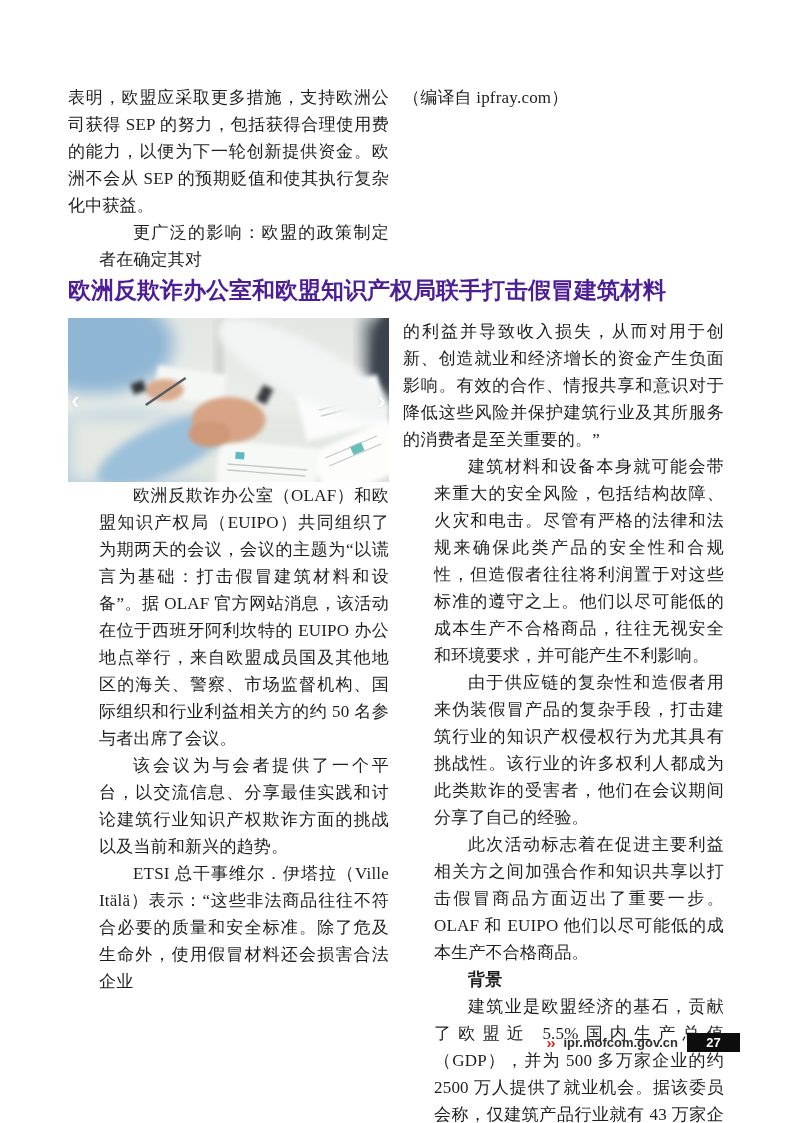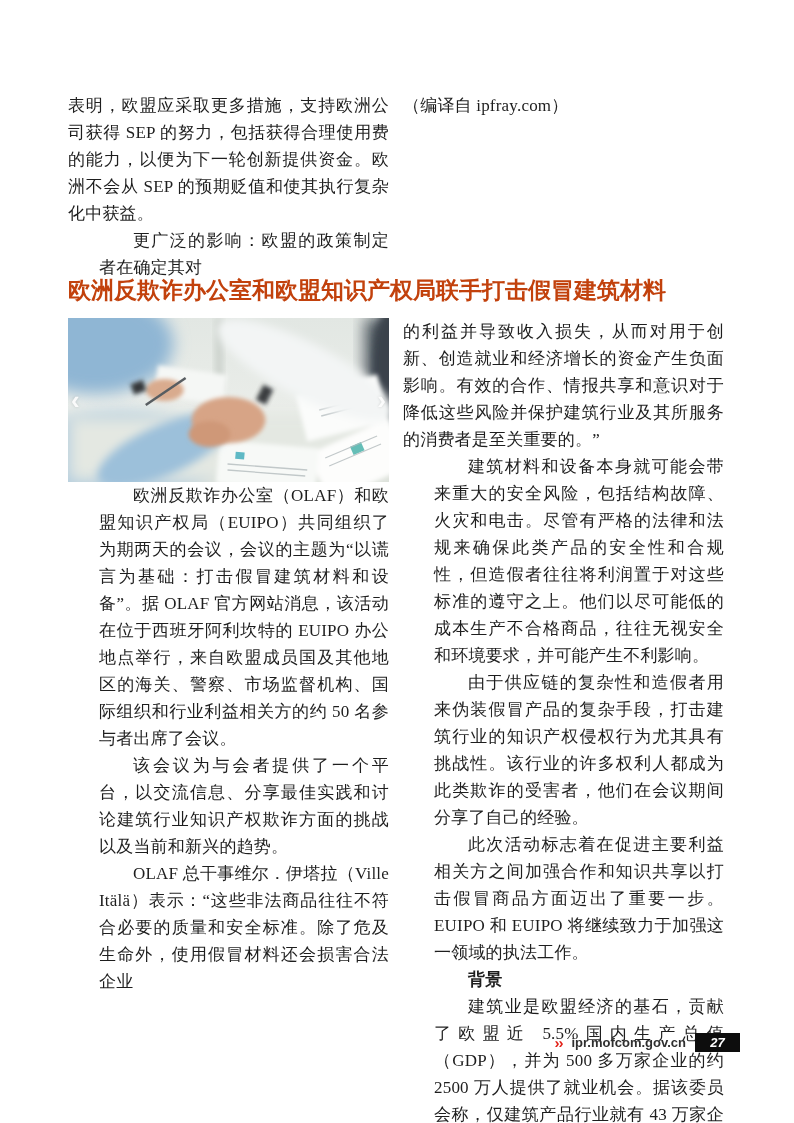--- a/index.html
+++ b/index.html
@@ -14,42 +14,42 @@
     color: #1e1e1e;
   }
   .columns {
     position: absolute;
     left: 68px;
     width: 656px;
     display: flex;
     gap: 14px;
   }
   .col { width: 321px; }
-  #top-columns { top: 92px; }
+  #top-columns { top: 84px; }
   #main-columns { top: 318px; }
   p.body {
     margin: 0;
     font-size: 17px;
     line-height: 27px;
     text-align: justify;
     letter-spacing: 0.2px;
   }
   p.indent { text-indent: 2em; margin-left: 31px; }
   p.attribution { text-align: left; }
   .headline {
     position: absolute;
     left: 68px; top: 274px;
     width: 660px;
     margin: 0;
     font-family: "Liberation Sans", "DejaVu Sans", sans-serif;
     font-weight: bold;
     font-size: 23px;
     line-height: 32px;
     white-space: nowrap;
-    color: #c2410c;
+    color: #4c1d95;
   }
   .photo-frame {
     position: relative;
     width: 321px; height: 164px;
     margin: 0 0 0 0;
     overflow: hidden;
     background: #e4e8e4;
   }
   .photo-frame svg { display: block; width: 100%; height: 100%; }
   .carousel-arrow {
@@ -84,28 +84,27 @@
     font-size: 13px;
     color: #2f2f2f;
   }
   .footer-arrows {
     color: #e2231a;
     font-size: 15px;
     letter-spacing: -1px;
     line-height: 15px;
   }
   .page-number-box {
-    width: 45px; height: 19px;
+    width: 53px; height: 19px;
     background: #0d0d0d;
     color: #ffffff;
     display: flex;
     align-items: center;
     justify-content: center;
     font-size: 13px;
-    font-style: italic;
   }
 </style>
 </head>
 <body>
 
 <div class="page">
 
   <div class="columns" id="top-columns">
     <div class="col">
       <p class="body">表明，欧盟应采取更多措施，支持欧洲公司获得 SEP 的努力，包括获得合理使用费的能力，以便为下一轮创新提供资金。欧洲不会从 SEP 的预期贬值和使其执行复杂化中获益。</p>
@@ -186,28 +185,28 @@
           <ellipse cx="97" cy="72" rx="19" ry="11" fill="#d9ab8e" filter="url(#b2)"></ellipse>
           <line x1="78" y1="87" x2="118" y2="60" stroke="#585d61" stroke-width="2.5"></line>
           <rect x="64" y="64" width="13" height="11" fill="#35383b" transform="rotate(-20 70 69)" filter="url(#b2)"></rect>
         </svg>
         <span class="carousel-arrow carousel-prev">‹</span>
         <span class="carousel-arrow carousel-next">›</span>
       </div>
 
       <p class="body indent">欧洲反欺诈办公室（OLAF）和欧盟知识产权局（EUIPO）共同组织了为期两天的会议，会议的主题为“以谎言为基础：打击假冒建筑材料和设备”。据 OLAF 官方网站消息，该活动在位于西班牙阿利坎特的 EUIPO 办公地点举行，来自欧盟成员国及其他地区的海关、警察、市场监督机构、国际组织和行业利益相关方的约 50 名参与者出席了会议。</p>
       <p class="body indent">该会议为与会者提供了一个平台，以交流信息、分享最佳实践和讨论建筑行业知识产权欺诈方面的挑战以及当前和新兴的趋势。</p>
-      <p class="body indent">OLAF 总干事维尔．伊塔拉（Ville Itälä）表示：“这些非法商品往往不符合必要的质量和安全标准。除了危及生命外，使用假冒材料还会损害合法企业</p>
+      <p class="body indent">ETSI 总干事维尔．伊塔拉（Ville Itälä）表示：“这些非法商品往往不符合必要的质量和安全标准。除了危及生命外，使用假冒材料还会损害合法企业</p>
     </div>
 
     <div class="col">
       <p class="body">的利益并导致收入损失，从而对用于创新、创造就业和经济增长的资金产生负面影响。有效的合作、情报共享和意识对于降低这些风险并保护建筑行业及其所服务的消费者是至关重要的。”</p>
       <p class="body indent">建筑材料和设备本身就可能会带来重大的安全风险，包括结构故障、火灾和电击。尽管有严格的法律和法规来确保此类产品的安全性和合规性，但造假者往往将利润置于对这些标准的遵守之上。他们以尽可能低的成本生产不合格商品，往往无视安全和环境要求，并可能产生不利影响。</p>
       <p class="body indent">由于供应链的复杂性和造假者用来伪装假冒产品的复杂手段，打击建筑行业的知识产权侵权行为尤其具有挑战性。该行业的许多权利人都成为此类欺诈的受害者，他们在会议期间分享了自己的经验。</p>
-      <p class="body indent">此次活动标志着在促进主要利益相关方之间加强合作和知识共享以打击假冒商品方面迈出了重要一步。EUIPO 和 EUIPO 将继续致力于加强这一领域的执法工作。</p>
+      <p class="body indent">此次活动标志着在促进主要利益相关方之间加强合作和知识共享以打击假冒商品方面迈出了重要一步。OLAF 和 EUIPO 他们以尽可能低的成本生产不合格商品。</p>
       <p class="body indent bg-heading">背景</p>
       <p class="body indent">建筑业是欧盟经济的基石，贡献了欧盟近 5.5%国内生产总值（GDP），并为 500 多万家企业的约 2500 万人提供了就业机会。据该委员会称，仅建筑产品行业就有 43 万家企业，主要是中小企业，总营业额为 8000 亿欧元。（编译自 www.agip-news.com）</p>
     </div>
   </div>
 
   <div class="footer">
     <span class="footer-arrows">››</span>
     <span class="footer-site">ipr.mofcom.gov.cn</span>
     <span class="page-number-box">27</span>
   </div>

